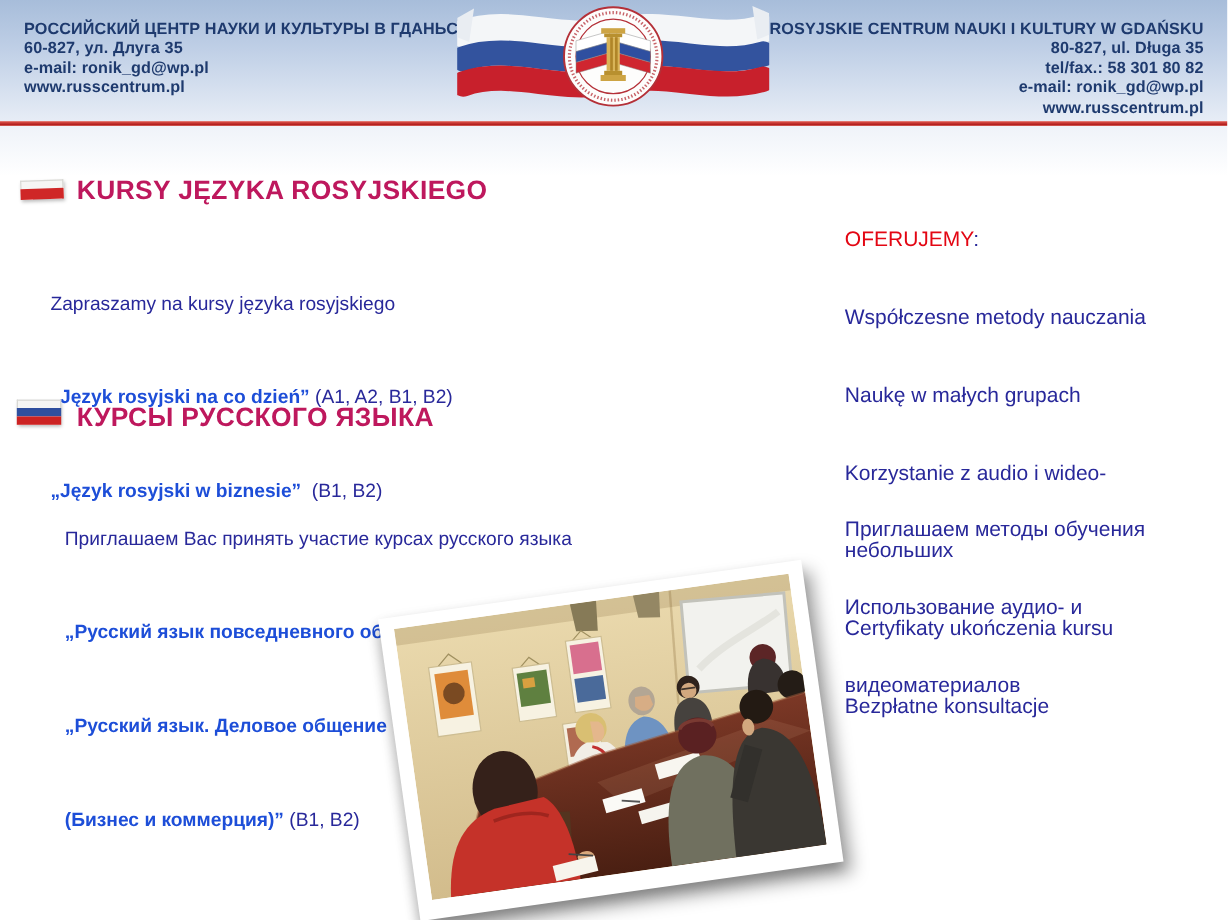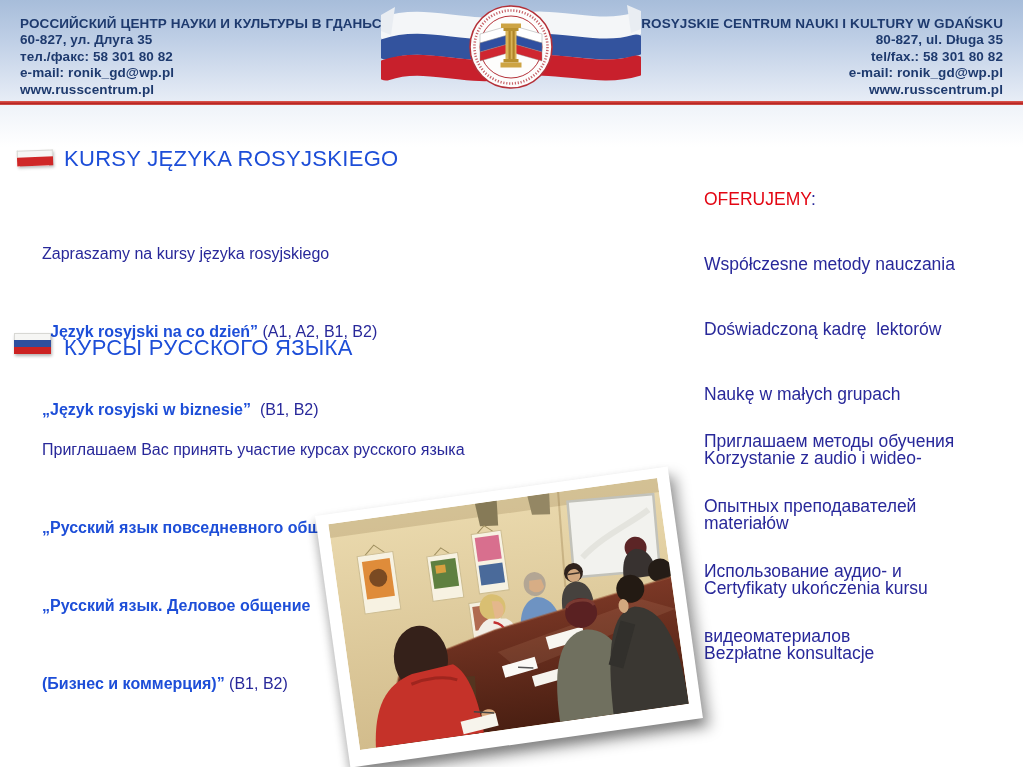--- a/index.html
+++ b/index.html
@@ -20,24 +20,24 @@
   
   .flag{position:absolute;}
   .flag-pl{left:17px;top:150px;width:36px;height:16px;transform:rotate(-2deg);
            box-shadow:1px 2px 3px rgba(0,0,0,.25);}
   .flag-pl .w{position:absolute;left:0;top:0;width:36px;height:7px;background:#f6f6f4;border:1px solid #d8d8d4;border-bottom:none;box-sizing:border-box;}
   .flag-pl .r{position:absolute;left:0;top:7px;width:36px;height:9px;background:#cf2727;}
   .flag-ru{left:14px;top:333px;width:37px;height:21px;box-shadow:1px 2px 3px rgba(0,0,0,.3);}
   .flag-ru .w{position:absolute;left:0;top:0;width:37px;height:7px;background:#f6f6f4;border:1px solid #d8d8d4;border-bottom:none;box-sizing:border-box;}
   .flag-ru .b{position:absolute;left:0;top:7px;width:37px;height:7px;background:#2f4f9e;}
   .flag-ru .r{position:absolute;left:0;top:14px;width:37px;height:7px;background:#cc2222;}
-  .sec-title{position:absolute;left:64px;font-size:22px;font-weight:normal;color:#1d4ed8;letter-spacing:0.3px;}
+  .sec-title{position:absolute;left:64px;font-size:22px;font-weight:bold;color:#be185d;letter-spacing:0.3px;}
   .t1{top:146px;} .t2{top:335px;}
   .para{position:absolute;left:42px;font-size:16px;line-height:26px;color:#28289a;white-space:pre-wrap;}
-  .p1{top:189px;} .p2{top:385px;}
+  .p1{top:189px;} .p2{top:385px;margin-left:12px;}
   .para b{font-weight:bold;color:#1d4ed8;}
   
   .offer{position:absolute;left:704px;width:312px;font-size:17.5px;line-height:21.6px;
          color:#28289a;white-space:pre-wrap;}
   .o1{top:146px;} .o2{top:388px;}
   .offer .ttl{color:#e30613;font-weight:normal;}
   
   .photo-frame{position:absolute;left:331px;top:490px;width:332px;height:228px;
                background:#fff;padding:10px 12px 16px 12px;transform:rotate(-8deg);
                box-shadow:6px 10px 14px rgba(0,0,0,.38),-3px 5px 9px rgba(0,0,0,.18);}
@@ -48,21 +48,20 @@
 
 <div class="slide">
 
   <div class="header"></div>
   <div class="red-line"></div>
   <div class="under-tint"></div>
 
   <div class="hdr-text hdr-left">
     <div>РОССИЙСКИЙ ЦЕНТР НАУКИ И КУЛЬТУРЫ В ГДАНЬСКЕ</div>
     <div>60-827, ул. Длуга 35</div>
-    <div>тел./факс: 58 301 80 82</div>
     <div>e-mail: ronik_gd@wp.pl</div>
     <div>www.russcentrum.pl</div>
   </div>
 
   <div class="hdr-text hdr-right">
     <div>ROSYJSKIE CENTRUM NAUKI I KULTURY W GDAŃSKU</div>
     <div>80-827, ul. Długa 35</div>
     <div>tel/fax.: 58 301 80 82</div>
     <div>e-mail: ronik_gd@wp.pl</div>
     <div>www.russcentrum.pl</div>
@@ -125,31 +124,29 @@
   <div class="para p2">
     <div><b></b><span>Приглашаем Вас принять участие курсах русского языка</span></div>
     <div><b>„Русский язык повседневного общения”</b><span> (А1, А2, В1, В2)</span></div>
     <div><b>„Русский язык. Деловое общение</b><span></span></div>
     <div><b>(Бизнес и коммерция)”</b><span> (В1, В2)</span></div>
   </div>
 
   <div class="offer o1">
     <div><span class="ttl">OFERUJEMY</span><span>:</span></div>
     <div>Współczesne metody nauczania</div>
-    <div>Doświadczoną kadrę  lektorów</div>
     <div>Naukę w małych grupach</div>
     <div>Korzystanie z audio i wideo-</div>
-    <div>materiałów</div>
+    <div>небольших</div>
     <div>Certyfikaty ukończenia kursu</div>
     <div>Bezpłatne konsultacje</div>
   </div>
 
   <div class="offer o2">
     <div>Приглашаем методы обучения</div>
-    <div>Опытных преподавателей</div>
     <div>Использование аудио- и</div>
     <div>видеоматериалов</div>
     
     
     
   </div>
 
   <div class="photo-frame">
     <svg viewBox="0 0 332 228">
       <defs>

